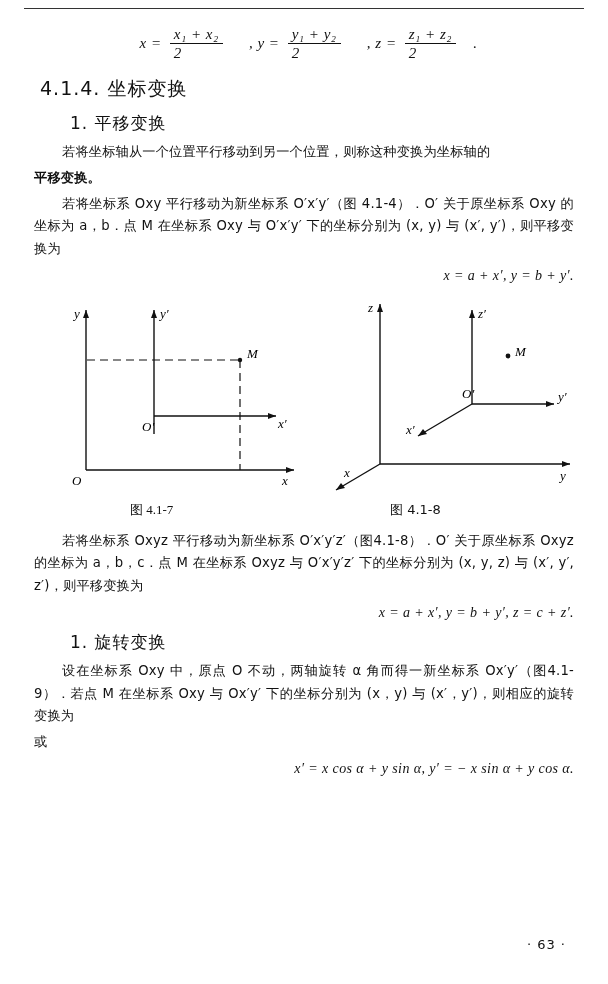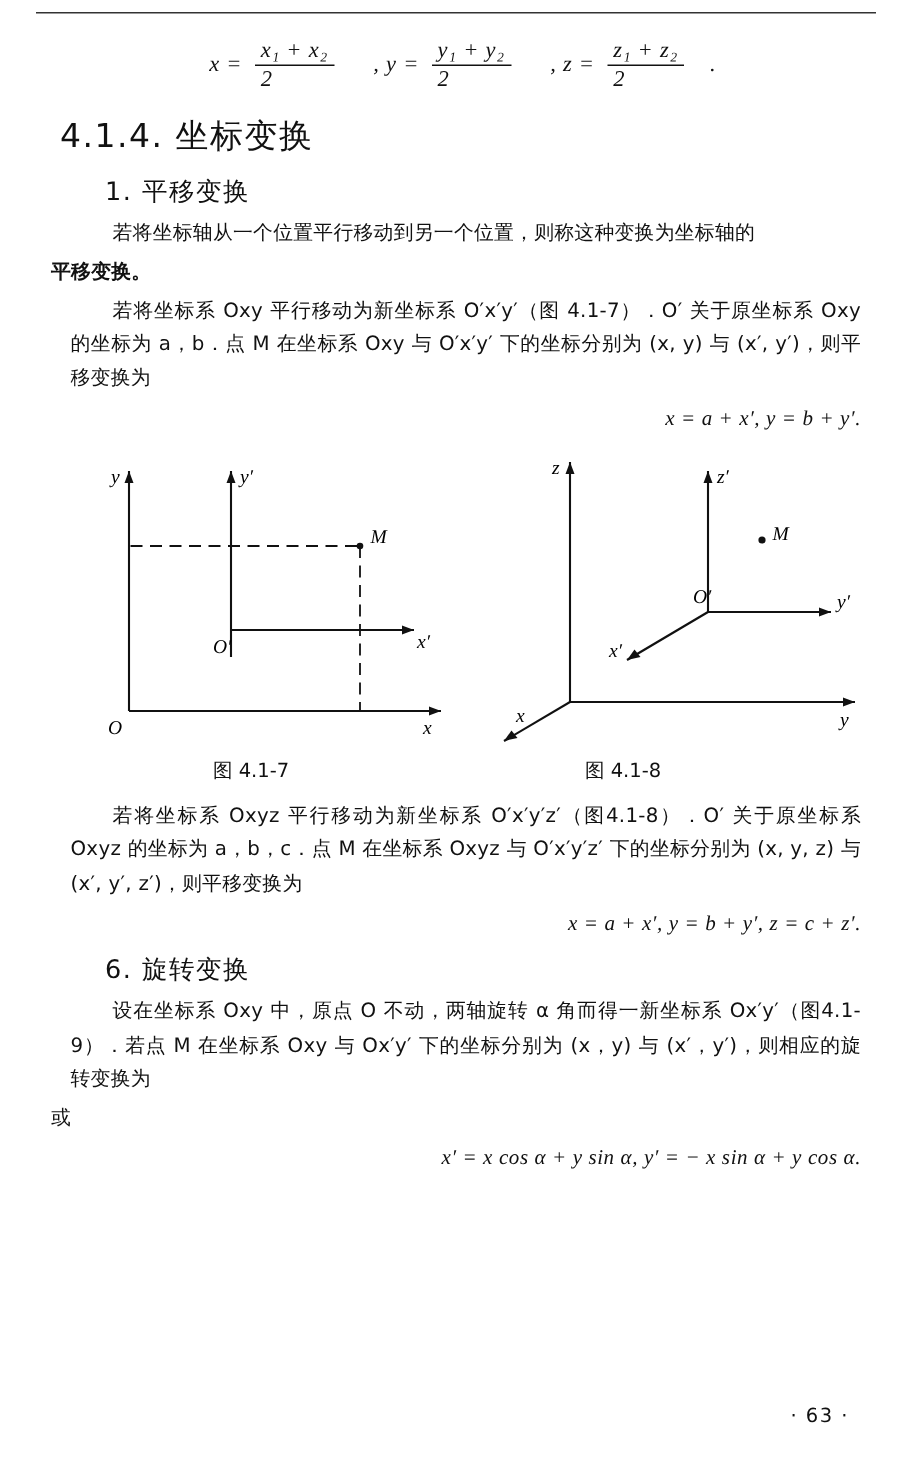--- a/index.html
+++ b/index.html
@@ -37,42 +37,42 @@
     vertical-align:middle;
     text-align:left;
     margin:0 4px;
   }
   .frac .num{display:block;border-bottom:1px solid #111;padding:0 4px;line-height:1.15;}
   .frac .den{display:block;padding:0 4px;line-height:1.2;}
   .eqitem{display:inline-block;margin:0 9px;}
 
   h2.section{
     font-family:"DejaVu Sans", sans-serif;
-    font-size:22px;
+    font-size:19px;
     font-weight:normal;
     margin:14px 0 10px 6px;
     letter-spacing:1px;
   }
   h3.sub{
     font-family:"DejaVu Sans", sans-serif;
     font-size:17px;
     font-weight:normal;
     margin:10px 0 6px 36px;
     letter-spacing:1px;
   }
   p.para{
     font-family:"DejaVu Sans", sans-serif;
     font-size:13.2px;
     line-height:1.72;
     margin:3px 0;
     text-align:justify;
     text-indent:0;
     letter-spacing:0.2px;
   }
-  p.indent{ text-indent:28px;margin-left:13px; }
+  p.indent{ text-indent:28px; }
   .bold{font-weight:bold;}
   .centerformula{
     text-align:right;
     font-family:"Liberation Serif", serif;
     font-style:italic;
     font-size:14px;
     margin:7px 0;
     letter-spacing:0.4px;
   }
   .figs{
@@ -81,21 +81,21 @@
     margin:10px 0 0 0;
   }
   .figcaptions{
     font-family:"DejaVu Sans", sans-serif;
     font-size:13px;
     position:relative;
     height:26px;
     margin-top:2px;
   }
   .figcaptions span{position:absolute;}
-  .cap1{left:108px;}
+  .cap1{left:96px;font-family:Liberation Serif, serif;}
   .cap2{left:356px;}
   .pagenum{
     position:absolute;
     bottom:32px;
     right:42px;
     font-family:"DejaVu Sans", sans-serif;
     font-size:13px;
     letter-spacing:1px;
   }
   svg{display:block;}
@@ -138,21 +138,21 @@
 
   <h2 class="section">4.1.4. 坐标变换</h2>
 
   <h3 class="sub">1. 平移变换</h3>
 
   <p class="para indent">
     <span>若将坐标轴从一个位置平行移动到另一个位置，则称这种变换为坐标轴的</span>
   </p>
   <p class="para bold">平移变换。</p>
 
-  <p class="para indent">若将坐标系 Oxy 平行移动为新坐标系 O′x′y′（图 4.1-7）．O′ 关于原坐标系 Oxy 的坐标为 a，b．点 M 在坐标系 Oxy 与 O′x′y′ 下的坐标分别为 (x, y) 与 (x′, y′)，则平移变换为</p>
+  <p class="para indent">若将坐标系 Oxy 平行移动为新坐标系 O′x′y′（图 4.1-4）．O′ 关于原坐标系 Oxy 的坐标为 a，b．点 M 在坐标系 Oxy 与 O′x′y′ 下的坐标分别为 (x, y) 与 (x′, y′)，则平移变换为</p>
 
   <div class="centerformula">x = a + x′,    y = b + y′.</div>
 
   <div class="figs">
 
     <div class="figbox fig1">
       <svg width="270" height="200" viewBox="0 0 270 200">
 
         <line x1="42" y1="16" x2="42" y2="176" stroke="#111" stroke-width="1.4"></line>
 
@@ -211,21 +211,21 @@
   </div>
 
   <div class="figcaptions">
     <span class="cap1">图   4.1-7</span>
     <span class="cap2">图   4.1-8</span>
   </div>
 
   <p class="para indent">若将坐标系 Oxyz 平行移动为新坐标系 O′x′y′z′（图4.1-8）．O′ 关于原坐标系 Oxyz 的坐标为 a，b，c．点 M 在坐标系 Oxyz 与 O′x′y′z′ 下的坐标分别为 (x, y, z) 与 (x′, y′, z′)，则平移变换为</p>
   <div class="centerformula">x = a + x′,    y = b + y′,    z = c + z′.</div>
 
-  <h3 class="sub">6. 旋转变换</h3>
+  <h3 class="sub">1. 旋转变换</h3>
 
   <p class="para indent">设在坐标系 Oxy 中，原点 O 不动，两轴旋转 α 角而得一新坐标系 Ox′y′（图4.1-9）．若点 M 在坐标系 Oxy 与 Ox′y′ 下的坐标分别为 (x，y) 与 (x′，y′)，则相应的旋转变换为</p>
   <p class="para">或</p>
   <div class="centerformula">x′ = x cos α + y sin α,    y′ = − x sin α + y cos α.</div>
 
 
   <div class="pagenum">· 63 ·</div>
 </div>
 
 </body></html>

